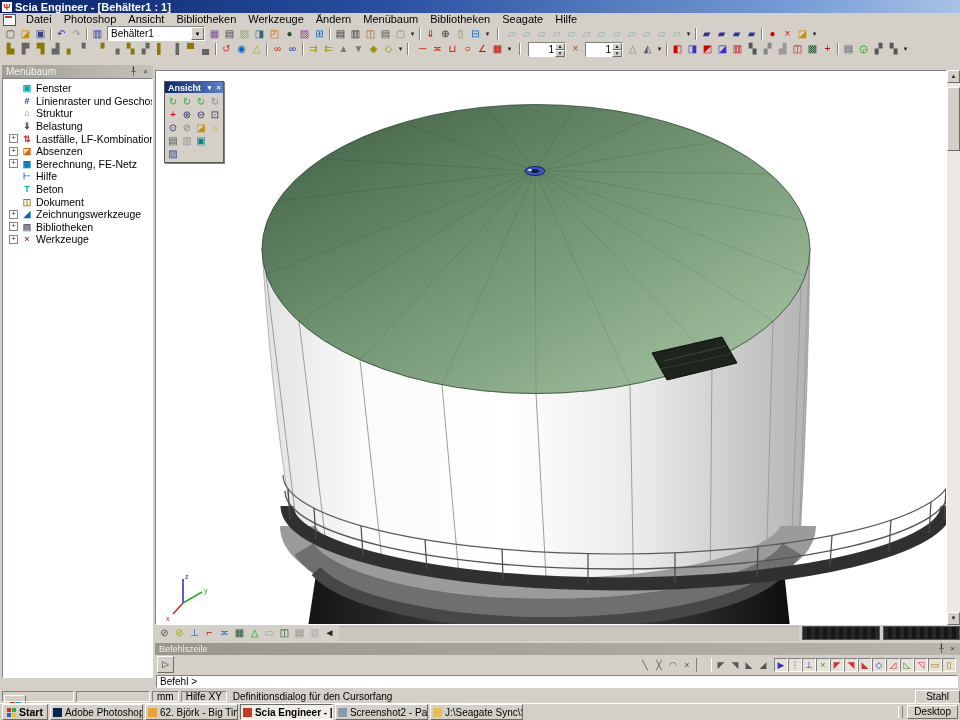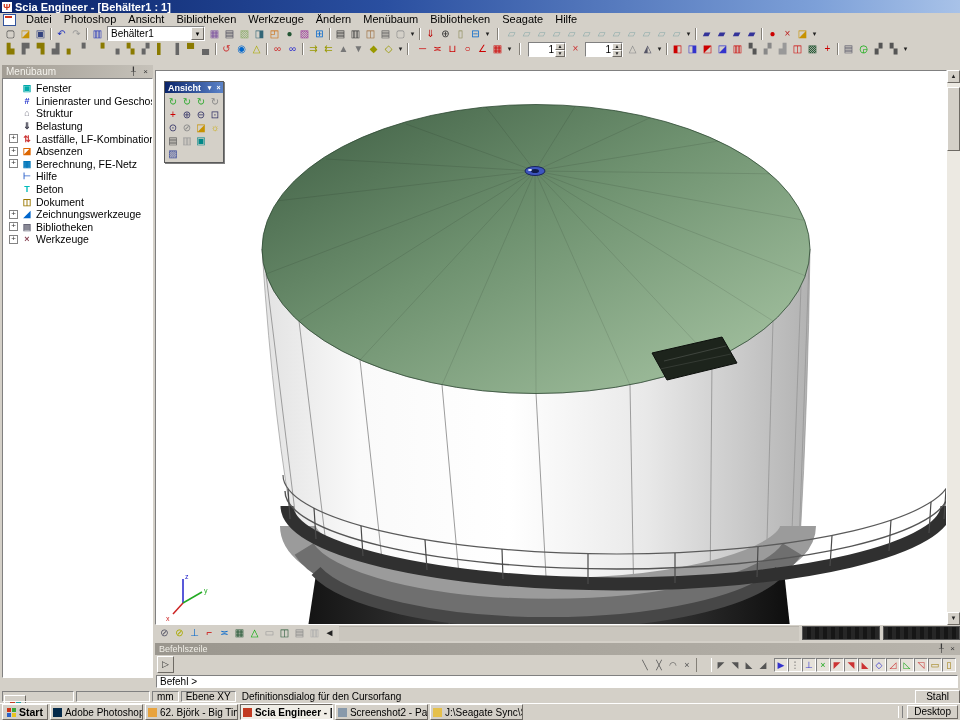--- a/index.html
+++ b/index.html
@@ -595,21 +595,21 @@
       <span class="tbbtn pressed" style="color: rgb(153, 119, 0);">▭</span>
       <span class="tbbtn pressed" style="color: rgb(153, 119, 0);">▯</span>
     </span>
 </div>
 <div id="cmdinput" class="abs">Befehl &gt;</div>
 
 <div id="statusbar" class="abs">
   <span class="stcell" style="width:72px;"></span>
   <span class="stcell" style="width:74px;"></span>
   <span class="stcell">mm</span>
-  <span class="stcell">Ebene XY</span>
+  <span class="stcell">Hilfe XY</span>
   <span class="stcell" style="border:none;">Definitionsdialog für den Cursorfang</span>
   <span id="fangbtn">Stahl</span>
 </div>
 
 <div id="taskbar" class="abs">
   <div id="startbtn">
     <span class="flag">
         <i style="background: rgb(208, 52, 24);"></i>
         <i style="background: rgb(58, 166, 58);"></i>
         <i style="background: rgb(42, 98, 200);"></i>

